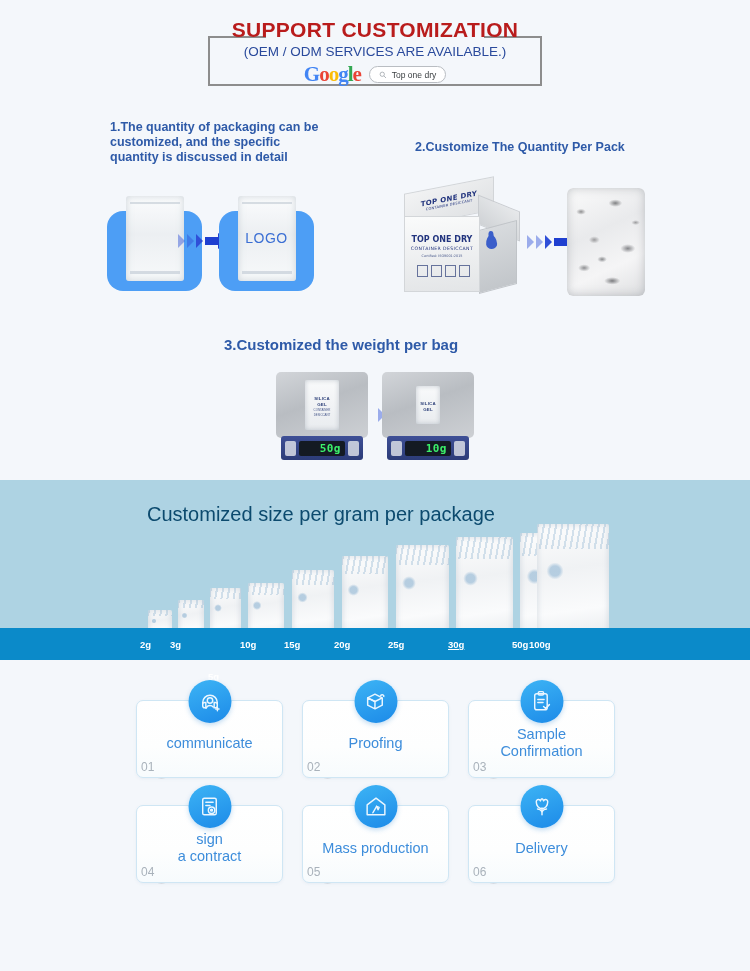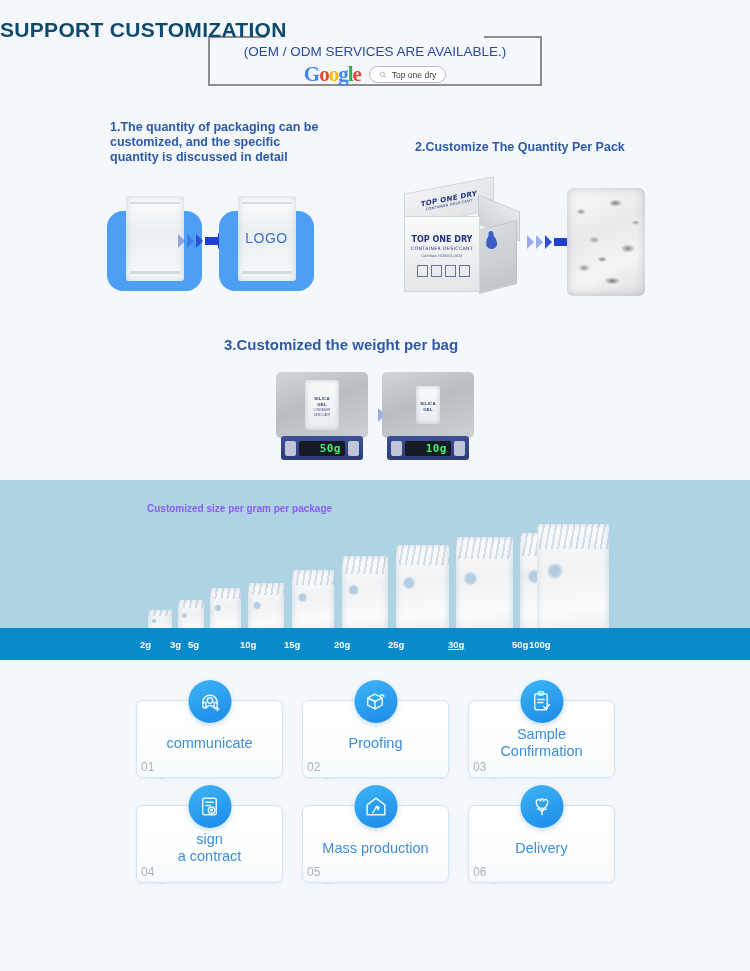--- a/index.html
+++ b/index.html
@@ -17,22 +17,22 @@
     width: 334px; height: 50px;
     border: 2px solid #8d8d8d;
     border-top-color: transparent;
   }
   .bracket::before, .bracket::after {
     content: ""; position: absolute; top: -2px; height: 2px; background: #8d8d8d;
   }
   .bracket::before { left: -2px; width: 58px; }
   .bracket::after { right: -2px; width: 58px; }
   .hdr-title {
-    position: absolute; top: 18px; left: 0; width: 750px; text-align: left;
-    font-size: 21px; font-weight: bold; letter-spacing: .3px; color: #0c4a6e;
+    position: absolute; top: 18px; left: 0; width: 750px; text-align: center;
+    font-size: 21px; font-weight: bold; letter-spacing: .3px; color: #b91c1c;
   }
   .hdr-sub {
     position: absolute; top: 44px; left: 0; width: 750px; text-align: center;
     font-size: 13.5px; color: #2a4a9c;
   }
   .google-row {
     position: absolute; top: 62px; left: 0; width: 750px;
     display: flex; justify-content: center; align-items: center; gap: 8px;
   }
   .glogo { font-size: 21px; font-weight: bold; letter-spacing: -1px;
@@ -170,22 +170,22 @@
     display: flex; flex-direction: column; align-items: center;
     justify-content: center; gap: 1px; padding-top: 3px;
   }
   .scale .ssachet b { font-size: 4.4px; color: #2c3f78; letter-spacing: .2px; }
   .scale .ssachet i { font-size: 2.9px; color: #4a5a8c; font-style: normal; }
   .scale.small .ssachet { width: 24px; height: 38px; left: 34px; top: 14px; }
 
   
   .sizepanel { position: absolute; left: 0; top: 480px; width: 750px; height: 180px;
                background: #aed3e3; }
-  .size-title { position: absolute; left: 147px; top: 503px; font-size: 10px;
-                color: #8b5cf6; font-weight: bold; }
+  .size-title { position: absolute; left: 147px; top: 503px; font-size: 20px;
+                color: #0c4a6e; font-weight: normal; }
   .baseband { position: absolute; left: 0; top: 628px; width: 750px; height: 32px;
               background: #0b8ac9; }
   .sizerow { position: absolute; left: 0; top: 530px; width: 750px; height: 106px; }
   .sz { position: absolute; bottom: 0;
         background: linear-gradient(172deg,#fdfdfd 0%,#f0f2f4 40%,#fafbfc 75%,#e8ebee 100%);
         border-radius: 2px;
         box-shadow: inset 0 0 6px rgba(160,175,190,.45); overflow: hidden; }
   .sz::before {
     content:""; position:absolute; left:0; right:0; top:0; height:22%;
     background: repeating-linear-gradient(100deg, rgba(120,165,200,.30) 0 2px, transparent 2px 6px);
@@ -358,21 +358,21 @@
     <div class="sz" style="left: 342px; width: 46px; height: 80px;"></div>
     <div class="sz" style="left: 396px; width: 53px; height: 91px;"></div>
     <div class="sz" style="left: 456px; width: 57px; height: 99px;"></div>
     <div class="sz" style="left: 520px; width: 59px; height: 103px;"></div>
     <div class="sz" style="left: 537px; width: 72px; height: 112px;"></div>
   </div>
 <div class="baseband"></div>
 <div id="sizelabels">
     <div class="szlabel" style="left: 140px; width: 40px;">2g</div>
     <div class="szlabel" style="left: 170px; width: 42px;">3g</div>
-    <div class="szlabel" style="left: 188px; width: 47px;">5g</div>
+    <div class="szlabel" style="left: 208px; width: 47px; margin-top: 32px;">5g</div>
     <div class="szlabel" style="left: 240px; width: 52px;">10g</div>
     <div class="szlabel" style="left: 284px; width: 58px;">15g</div>
     <div class="szlabel" style="left: 334px; width: 62px;">20g</div>
     <div class="szlabel" style="left: 388px; width: 69px;">25g</div>
     <div class="szlabel" style="left: 448px; width: 73px; text-decoration: underline;">30g</div>
     <div class="szlabel" style="left: 512px; width: 75px;">50g</div>
     <div class="szlabel" style="left: 529px; width: 88px;">100g</div>
   </div>
 
 <div class="cardgrid">

